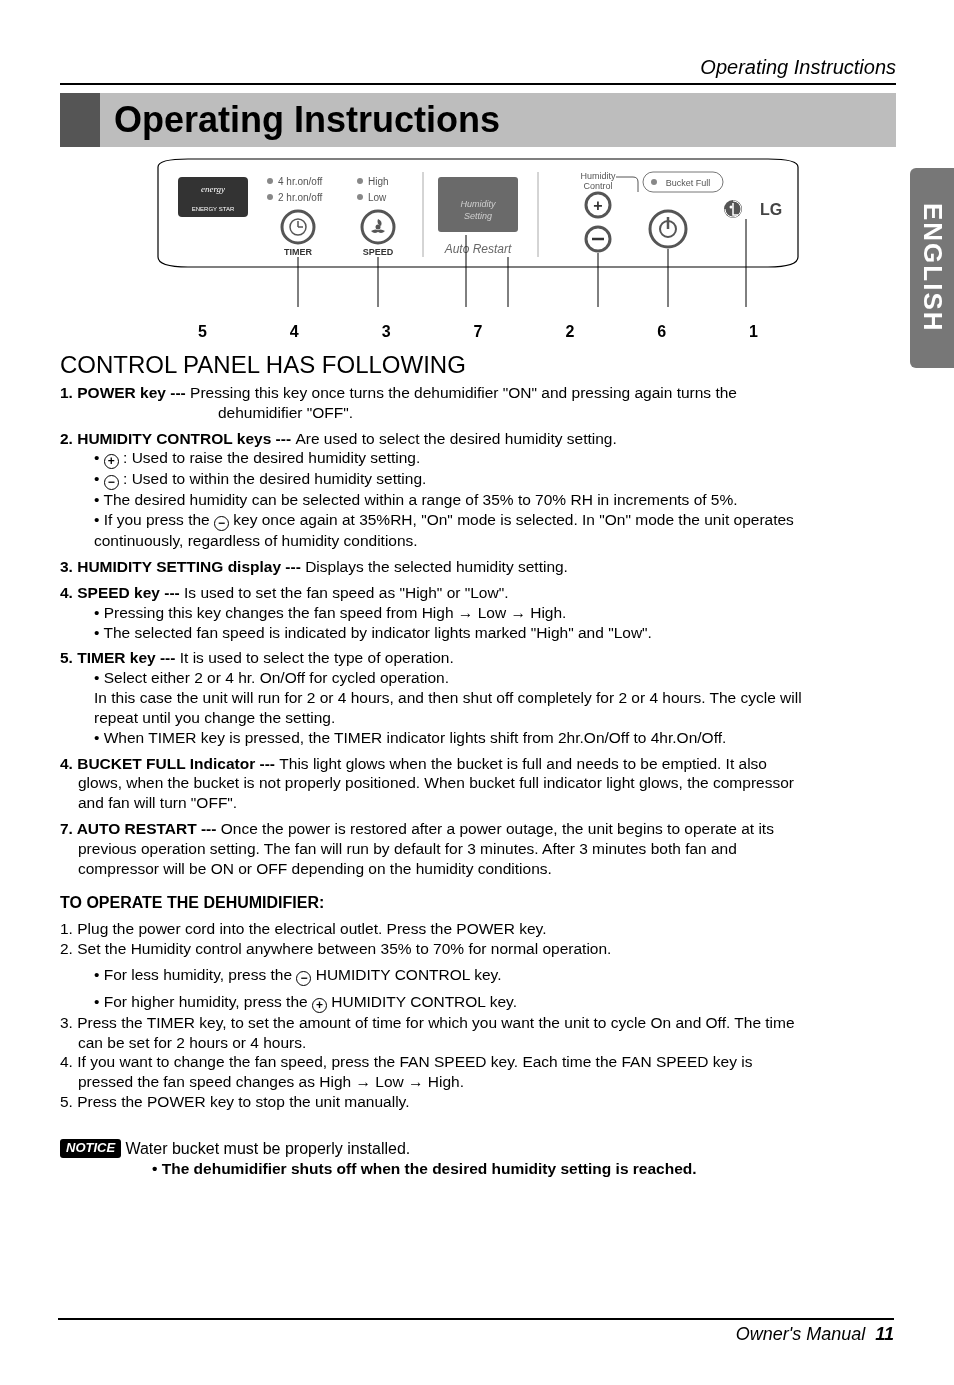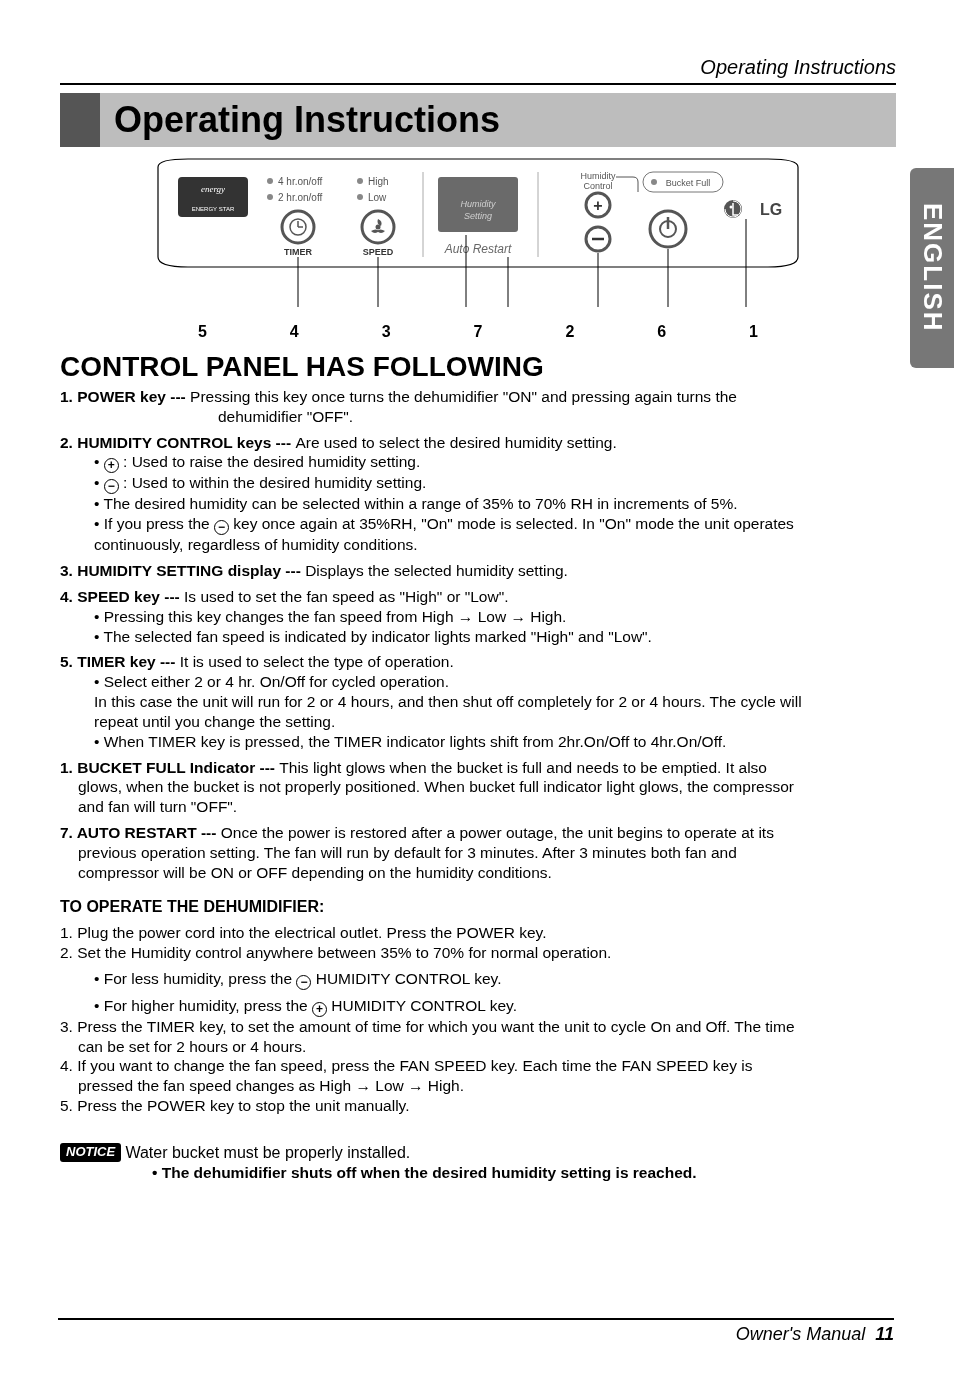--- a/index.html
+++ b/index.html
@@ -7,21 +7,21 @@
   .page { position: relative; width: 954px; height: 1385px; padding: 56px 58px 40px 60px; }
   .top-header { font-style: italic; text-align: right; font-size: 20px; margin-bottom: 4px; }
   .hr-top { border: none; border-top: 2px solid #000; margin-bottom: 8px; }
   .title-band { display: flex; align-items: stretch; margin-bottom: 10px; }
   .title-left { width: 40px; background: #555; }
   .title-main { flex: 1; background: #bdbdbd; padding: 6px 14px; font-size: 36px; font-weight: bold; }
   .lang-tab { position: absolute; right: 0; top: 168px; width: 44px; height: 200px; background: #777; color: #fff; font-weight: bold; font-size: 26px; letter-spacing: 2px; display: flex; align-items: center; justify-content: center; writing-mode: vertical-rl; text-orientation: mixed; border-top-left-radius: 6px; border-bottom-left-radius: 6px; }
   .panel-fig { margin: 6px auto 10px auto; width: 660px; }
   .panel-svg { display: block; margin: 0 auto; }
   .panel-nums { display: flex; justify-content: space-between; width: 560px; margin: 6px auto 0 auto; font-weight: bold; font-size: 16px; }
-  .section-h { font-size: 28px; font-weight: bold; margin: 8px 0 4px 0; }
+  .section-h { font-size: 24px; font-weight: normal; margin: 8px 0 4px 0; }
   .body { font-size: 15.5px; line-height: 1.28; }
   .item { margin-bottom: 6px; }
   .bold { font-weight: bold; }
   .sub { padding-left: 34px; }
   .op-h { font-weight: bold; font-size: 16px; margin: 14px 0 6px 0; }
   .notice-row { margin-top: 26px; }
   .notice-badge { display: inline-block; background: #000; color: #fff; font-style: italic; font-weight: bold; font-size: 13px; padding: 1px 6px; border-radius: 3px; vertical-align: middle; }
   .notice-text { font-weight: normal; font-size: 16px; vertical-align: middle; }
   .notice-sub { padding-left: 92px; font-weight: bold; font-size: 15.5px; }
   .footer { position: absolute; bottom: 40px; left: 58px; right: 60px; }
@@ -160,21 +160,21 @@
 
     <div class="item">
       <span class="bold">5. TIMER  key --- </span><span>It is used to select the type of operation.</span>
       <div class="sub">• Select either 2 or 4 hr. On/Off for cycled operation.</div>
       <div class="sub" style="text-indent:0">In this case the unit will run for 2 or 4 hours, and then shut off completely for 2 or 4 hours. The cycle will</div>
       <div class="sub" style="text-indent:0">repeat until you change the setting.</div>
       <div class="sub">• When TIMER key is pressed, the TIMER indicator lights shift from 2hr.On/Off to 4hr.On/Off.</div>
     </div>
 
     <div class="item">
-      <span class="bold">1. BUCKET FULL Indicator --- </span><span>This light glows when the bucket is full and needs to be emptied. It also</span>
+      <span class="bold">4. BUCKET FULL Indicator --- </span><span>This light glows when the bucket is full and needs to be emptied. It also</span>
       <div style="padding-left:18px">glows, when the bucket is not properly positioned. When bucket full indicator light glows, the compressor</div>
       <div style="padding-left:18px">and fan will turn "OFF".</div>
     </div>
 
     <div class="item">
       <span class="bold">7. AUTO RESTART --- </span><span>Once the power is restored after a power outage, the unit begins to operate at its</span>
       <div style="padding-left:18px">previous operation setting. The fan will run by default for 3 minutes. After 3 minutes both fan and</div>
       <div style="padding-left:18px">compressor will be ON or OFF depending on the humidity conditions.</div>
     </div>
 

